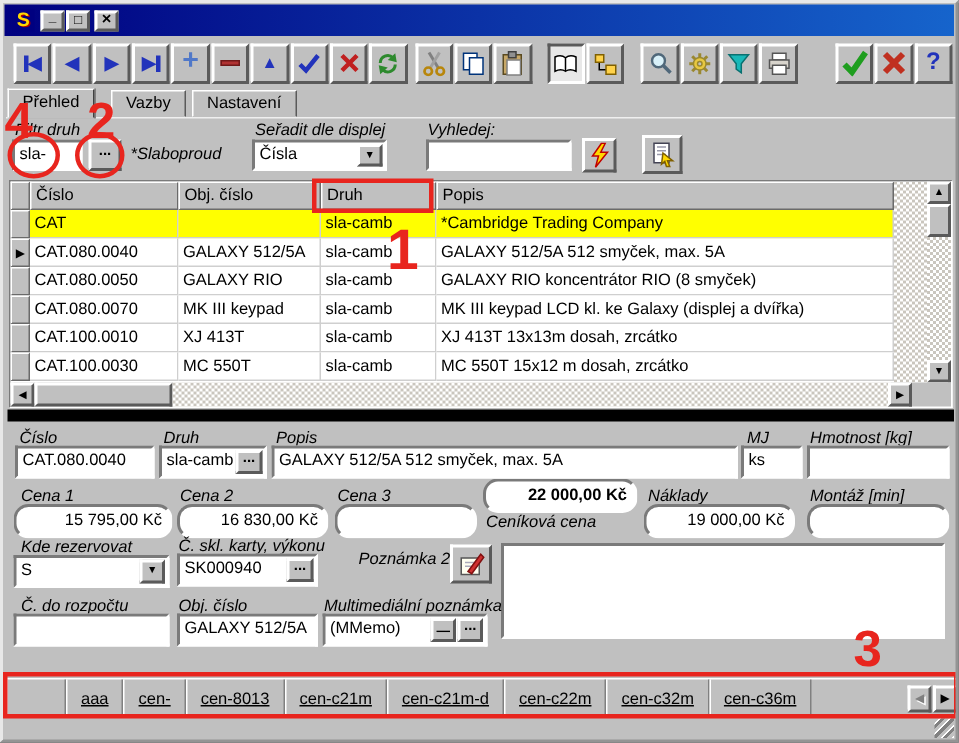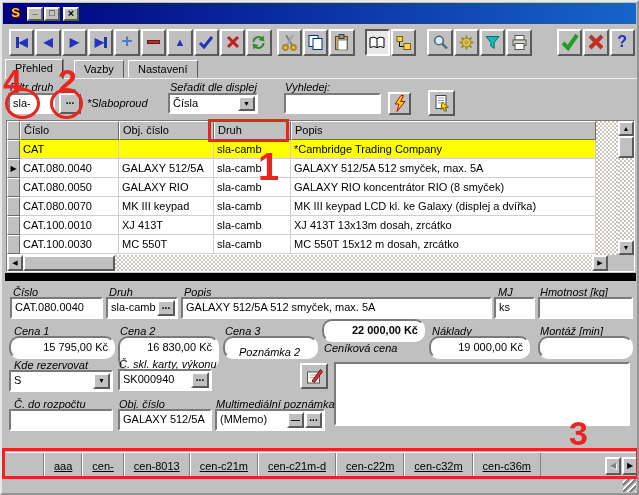--- a/index.html
+++ b/index.html
@@ -363,21 +363,21 @@
   <div class="lbl" style="left:182px;top:284px;">Popis</div>
   <div class="fld" style="left:179px;top:295px;width:311px;height:22px;"><span>GALAXY 512/5A 512 smyček, max. 5A</span></div>
   <div class="lbl" style="left:496px;top:284px;">MJ</div>
   <div class="fld" style="left:492px;top:295px;width:41px;height:22px;"><span>ks</span></div>
   <div class="lbl" style="left:538px;top:284px;">Hmotnost [kg]</div>
   <div class="fld" style="left:536px;top:295px;width:95px;height:22px;"><span></span></div>
 
   <div class="lbl" style="left:12px;top:323px;">Cena 1</div>
   <div class="fld num" style="left:7px;top:334px;width:106px;height:23px;line-height:18px;"><span>15 795,00 Kč</span></div>
   <div class="lbl" style="left:118px;top:323px;">Cena 2</div>
-  <div class="fld num" style="left:116px;top:334px;width:101px;height:33px;line-height:18px;"><span>16 830,00 Kč</span></div>
+  <div class="fld num" style="left:116px;top:334px;width:101px;height:23px;line-height:18px;"><span>16 830,00 Kč</span></div>
   <div class="lbl" style="left:223px;top:323px;">Cena 3</div>
   <div class="fld num" style="left:221px;top:334px;width:95px;height:23px;line-height:18px;"><span></span></div>
   <div class="lbl" style="left:322px;top:340px;">Ceníková cena</div>
   <div class="fld num" style="left:320px;top:317px;width:103px;height:23px;line-height:18px;font-weight:bold;"><span>22 000,00 Kč</span></div>
   <div class="lbl" style="left:430px;top:323px;">Náklady</div>
   <div class="fld num" style="left:427px;top:334px;width:101px;height:23px;line-height:18px;"><span>19 000,00 Kč</span></div>
   <div class="lbl" style="left:538px;top:323px;">Montáž [min]</div>
   <div class="fld num" style="left:536px;top:334px;width:95px;height:23px;line-height:18px;"><span></span></div>
 
   <div class="lbl" style="left:12px;top:357px;">Kde rezervovat</div>
@@ -387,21 +387,21 @@
         <span style="font-size:7px;">▼</span>
       </div>
   </div>
   <div class="lbl" style="left:117px;top:356px;">Č. skl. karty, výkonu</div>
   <div class="fld" style="left:116px;top:367px;width:94px;height:22px;">
     <span>SK000940</span>
     <div class="btn inbtn small" style="right:1px;">
         <span style="margin-top:-5px;">...</span>
       </div>
   </div>
-  <div class="lbl" style="left:237px;top:344px;">Poznámka 2</div>
+  <div class="lbl" style="left:237px;top:365px;">Poznámka 2</div>
   <div class="btn abs" style="left:298px;top:361px;width:28px;height:26px;">
     <svg width="19" height="19" viewBox="0 0 19 19">
       <rect x="2.5" y="5" width="12" height="11" fill="#fffff0" stroke="#555"></rect>
       <line x1="5" y1="8" x2="12" y2="8" stroke="#aab"></line>
         <line x1="5" y1="10.5" x2="12" y2="10.5" stroke="#aab"></line>
       <polygon points="7,14 15.5,2.5 17.5,4.5 9.5,15.5" fill="#d03030" stroke="#801010"></polygon>
     </svg>
   </div>
   <div class="memo"><span></span></div>
 

